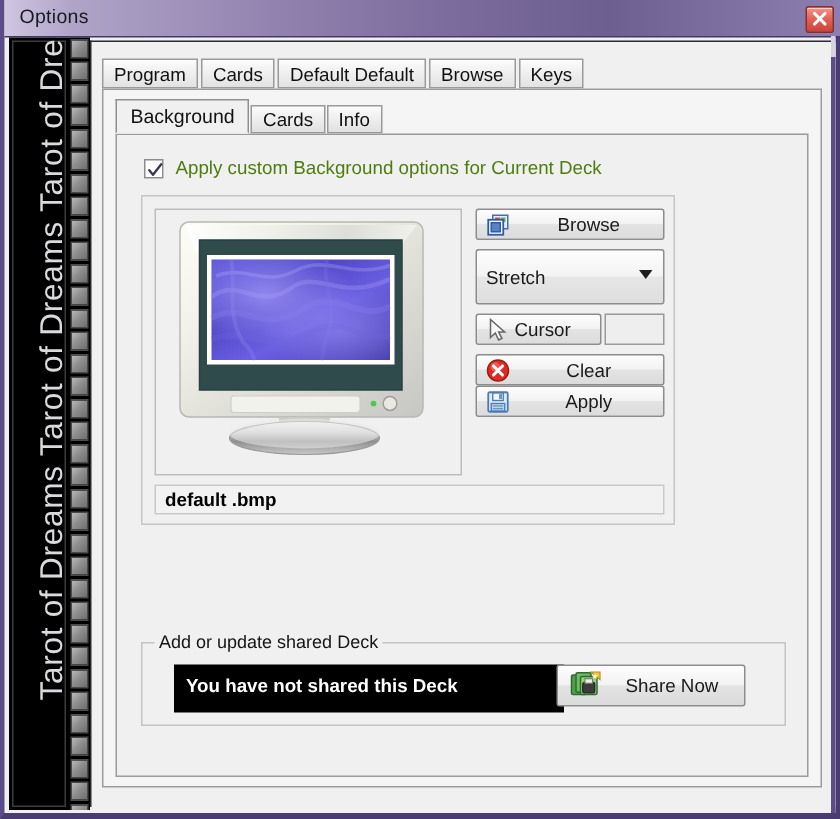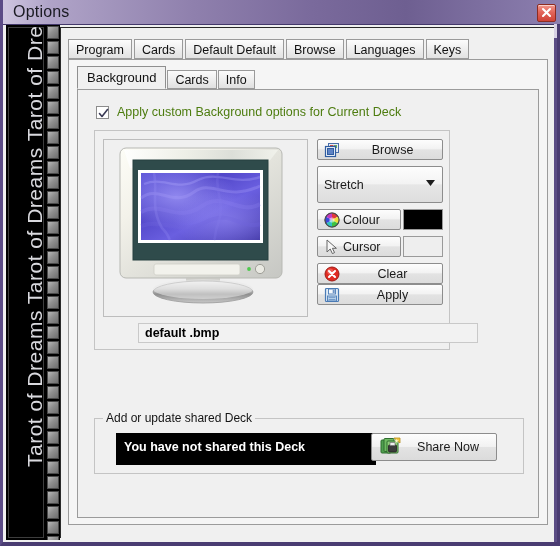--- a/index.html
+++ b/index.html
@@ -35,21 +35,21 @@
     left: 0; top: 0;
     width: 560px;
     height: 24px;
     background: linear-gradient(to right, #cfc6e0 0%, #b0a4c8 8%, #8f80ad 34%, #7a6a9c 55%, #6e5f91 72%, #8d80b0 100%);
     border-bottom: 1px solid #43386a;
   }
   .titlebar-text {
     position: absolute;
     left: 10px;
     top: 3px;
-    font-size: 16px;
+    font-size: 13px;
     color: #1a1a22;
     letter-spacing: 0.2px;
   }
   .close-btn {
     position: absolute;
     right: 7px;
     top: 4px;
     width: 17px;
     height: 16px;
     background: linear-gradient(to bottom, #f2988d 0%, #e2655a 45%, #cf4236 100%);
@@ -269,21 +269,20 @@
   }
   .filename-box {
     position: absolute;
     left: 8px;
     top: 192px;
     width: 340px;
     height: 20px;
     background: #f2f2f2;
     border: 1px solid #c9c9c9;
     box-sizing: border-box;
-    margin-left: 35px;
   }
   .filename-text {
     position: absolute;
     left: 6px;
     top: 2px;
     font-size: 12.5px;
     font-weight: bold;
     color: #000;
   }
 
@@ -333,21 +332,21 @@
     width: 40px;
     height: 21px;
     border: 1px solid #9a9a9a;
     box-sizing: border-box;
   }
 
   
   .shared-group {
     position: absolute;
     left: 16px;
-    top: 328px;
+    top: 338px;
     width: 430px;
     height: 56px;
     border: 1px solid #c4c4c4;
     box-sizing: border-box;
   }
   .shared-legend {
     position: absolute;
     left: 8px;
     top: -8px;
     background: #f0f0f0;
@@ -459,21 +458,20 @@
       </div>
   </div>
 
   <div class="content-panel">
 
     <div class="tabrow" id="tabrow1">
         <div class="tab"><span>Program</span></div>
         <div class="tab"><span>Cards</span></div>
         <div class="tab"><span>Default Default</span></div>
         <div class="tab"><span>Browse</span></div>
-        <div class="tab"><span>Languages</span></div>
         <div class="tab"><span>Keys</span></div>
       </div>
 
     <div class="tabbody1">
 
       <div class="tabrow2" id="tabrow2">
           <div class="tab2 selected"><span>Background</span></div>
           <div class="tab2"><span>Cards</span></div>
           <div class="tab2"><span>Info</span></div>
         </div>
@@ -582,39 +580,20 @@
 
             <div class="combo" style="margin-bottom:6px;">
               <span class="val">Stretch</span>
               <span class="arrow">
                 <svg width="9" height="6" viewBox="0 0 9 6">
                     <path d="M0 0 L9 0 L4.5 6 Z" fill="#1d1d1d"></path>
                   </svg>
               </span>
             </div>
 
-            <div style="position:relative; height:21px; margin-bottom:6px;">
-              <div class="btn narrow">
-                <span class="ico">
-                  <svg width="16" height="16" viewBox="0 0 16 16">
-                    <circle cx="8" cy="8" r="7" fill="#ffffff" stroke="#555" stroke-width="1"></circle>
-                    <path d="M8 8 L8 1 A7 7 0 0 1 14.1 4.5 Z" fill="#e23a3a"></path>
-                    <path d="M8 8 L14.1 4.5 A7 7 0 0 1 14.1 11.5 Z" fill="#efe03a"></path>
-                    <path d="M8 8 L14.1 11.5 A7 7 0 0 1 8 15 Z" fill="#3fc23f"></path>
-                    <path d="M8 8 L8 15 A7 7 0 0 1 1.9 11.5 Z" fill="#2fc2c2"></path>
-                    <path d="M8 8 L1.9 11.5 A7 7 0 0 1 1.9 4.5 Z" fill="#3c49d8"></path>
-                    <path d="M8 8 L1.9 4.5 A7 7 0 0 1 8 1 Z" fill="#c23ac2"></path>
-                    <circle cx="8" cy="8" r="2.6" fill="#ffffff" opacity="0.55"></circle>
-                    <circle cx="8" cy="8" r="7" fill="none" stroke="#4a4a4a" stroke-width="1.1"></circle>
-                  </svg>
-                </span>
-                <span class="label" style="text-align:left; padding-left:0;">Colour</span>
-              </div>
-              <div class="swatch" id="colour-swatch" style="left: 86px; top: 0px; background: rgb(0, 0, 0);"></div>
-            </div>
 
             <div style="position:relative; height:21px; margin-bottom:6px;">
               <div class="btn narrow">
                 <span class="ico">
                   <svg width="14" height="16" viewBox="0 0 14 16">
                     <path d="M2 1 L2 13 L5.2 10 L7.4 14.6 L9.6 13.6 L7.4 9.3 L11.4 9.3 Z" fill="#f6f6f6" stroke="#666" stroke-width="1"></path>
                   </svg>
                 </span>
                 <span class="label" style="text-align:left; padding-left:0;">Cursor</span>
               </div>

